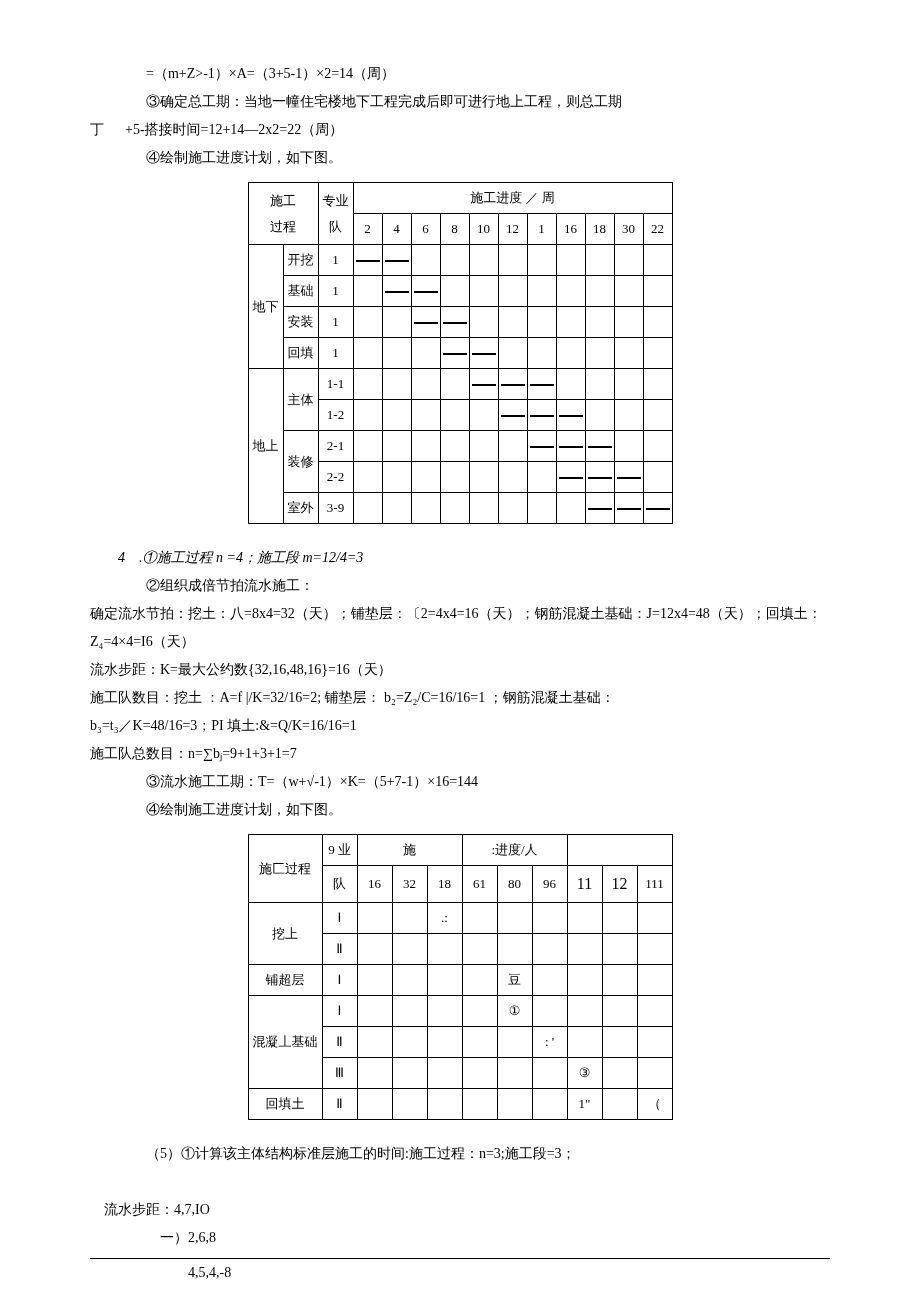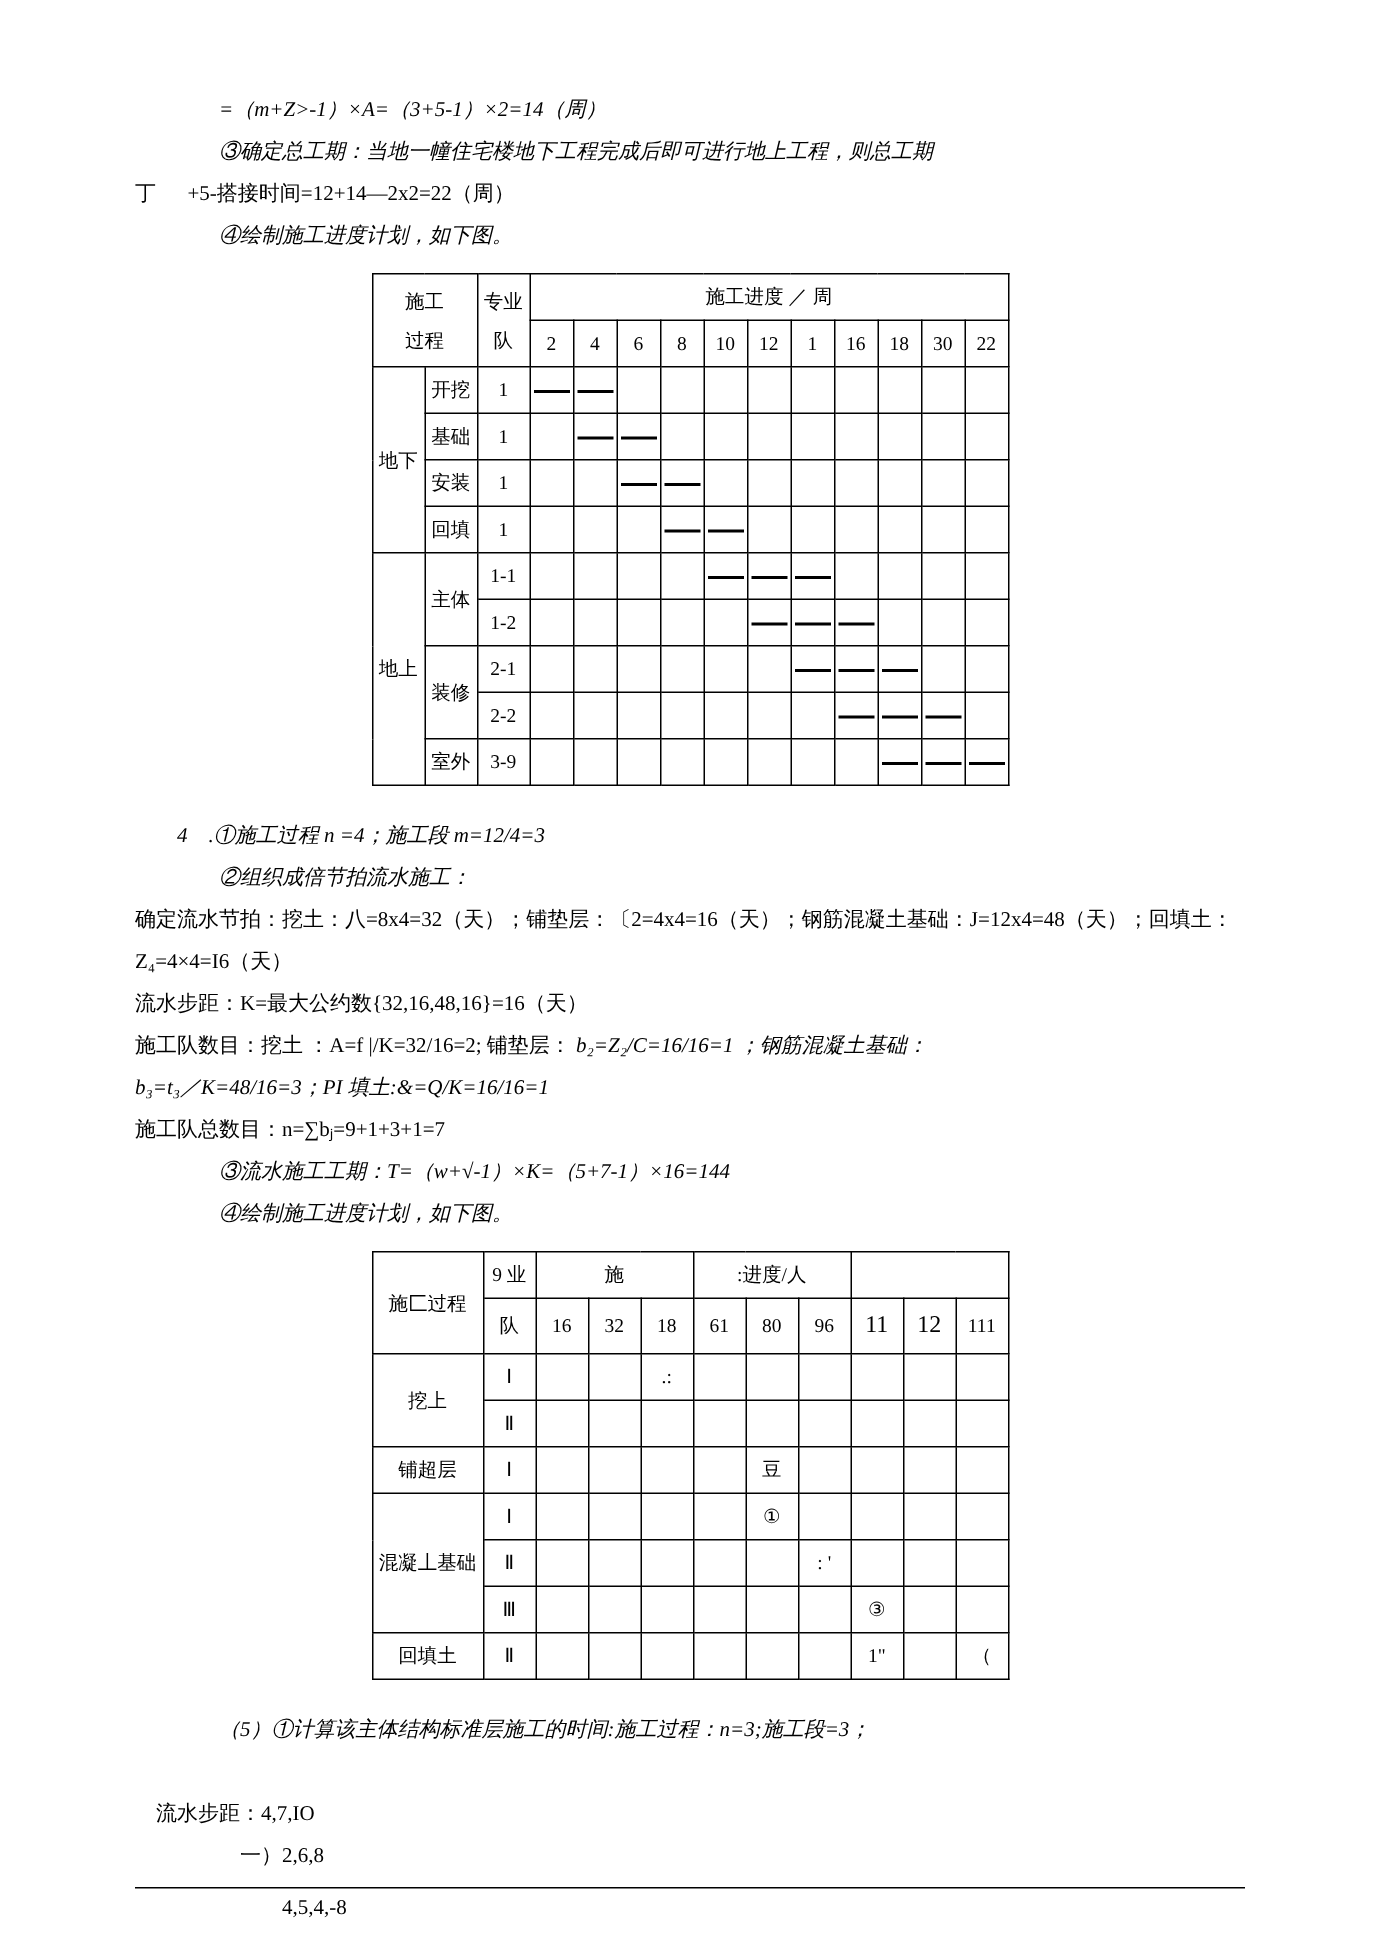--- a/index.html
+++ b/index.html
@@ -5,32 +5,32 @@
   body {
     font-family: "SimSun", serif;
     font-size: 14px;
     line-height: 2;
     width: 920px;
     margin: 0;
     padding: 60px 90px 60px 90px;
     box-sizing: border-box;
     color: #000;
   }
-  .indent { text-indent: 4em; font-style: italic; }
+  .indent { text-indent: 4em; }
   .indent2 { text-indent: 2em; font-style: italic; }
   .para { margin: 0; }
   table.gantt { border-collapse: collapse; margin: 10px auto 20px auto; font-size: 13px; }
   table.gantt td, table.gantt th { border: 1px solid #000; text-align: center; padding: 2px 4px; min-width: 20px; height: 20px; }
   table.gantt .bar { position: relative; }
   table.gantt .bar::after { content:""; position:absolute; left:2px; right:2px; top:50%; border-top:2px solid #000; }
   table.gantt2 { border-collapse: collapse; margin: 10px auto 20px auto; font-size: 13px; }
   table.gantt2 td, table.gantt2 th { border: 1px solid #000; text-align: center; padding: 2px 4px; min-width: 26px; height: 22px; }
   .small { font-size: 16px; }
   .footer-line { border-top: 1px solid #000; margin-top: 6px; }
-  .sub { font-style: italic; }
+  .sub { }
 </style>
 </head>
 <body>
 
 
 
 <p class="para indent">=（m+Z&gt;-1）×A=（3+5-1）×2=14（周）</p>
 <p class="para indent">③确定总工期：当地一幢住宅楼地下工程完成后即可进行地上工程，则总工期</p>
 <p class="para">
   <span>丁</span>

